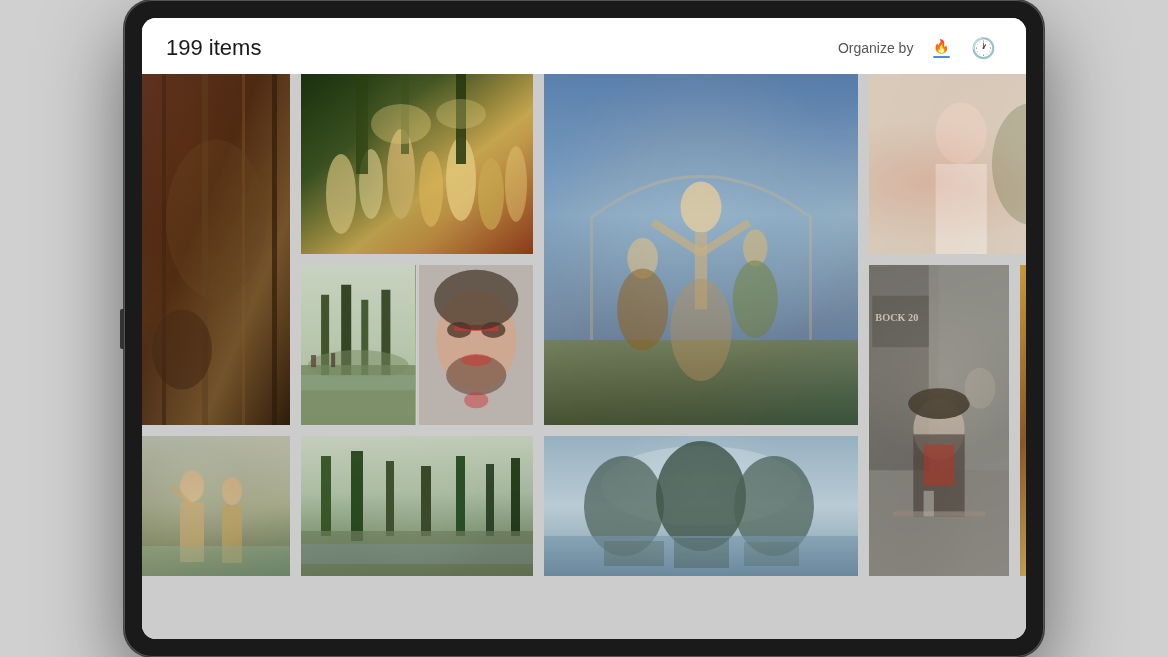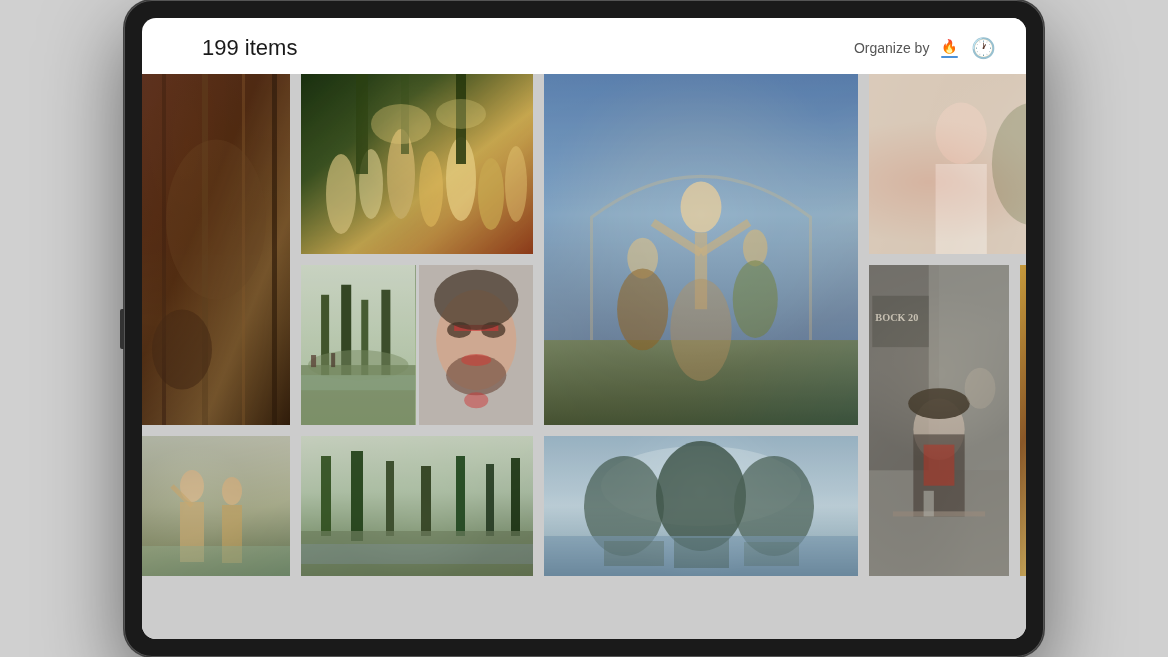--- a/index.html
+++ b/index.html
@@ -38,32 +38,32 @@
 
     
     .header {
       display: flex;
       align-items: center;
       justify-content: space-between;
       padding: 12px 24px 8px 24px;
       background: #fff;
       flex-shrink: 0;
       min-height: 52px;
-      margin-left: 36px;
     }
 
     .items-count {
       font-size: 22px;
       font-weight: 400;
       color: #1a1a1a;
     }
 
     .header-right {
       display: flex;
       align-items: center;
+      gap: 8px;
     }
 
     .organize-by-label {
       font-size: 14px;
       color: #555;
       margin-right: 4px;
     }
 
     .organize-btn {
       display: flex;

